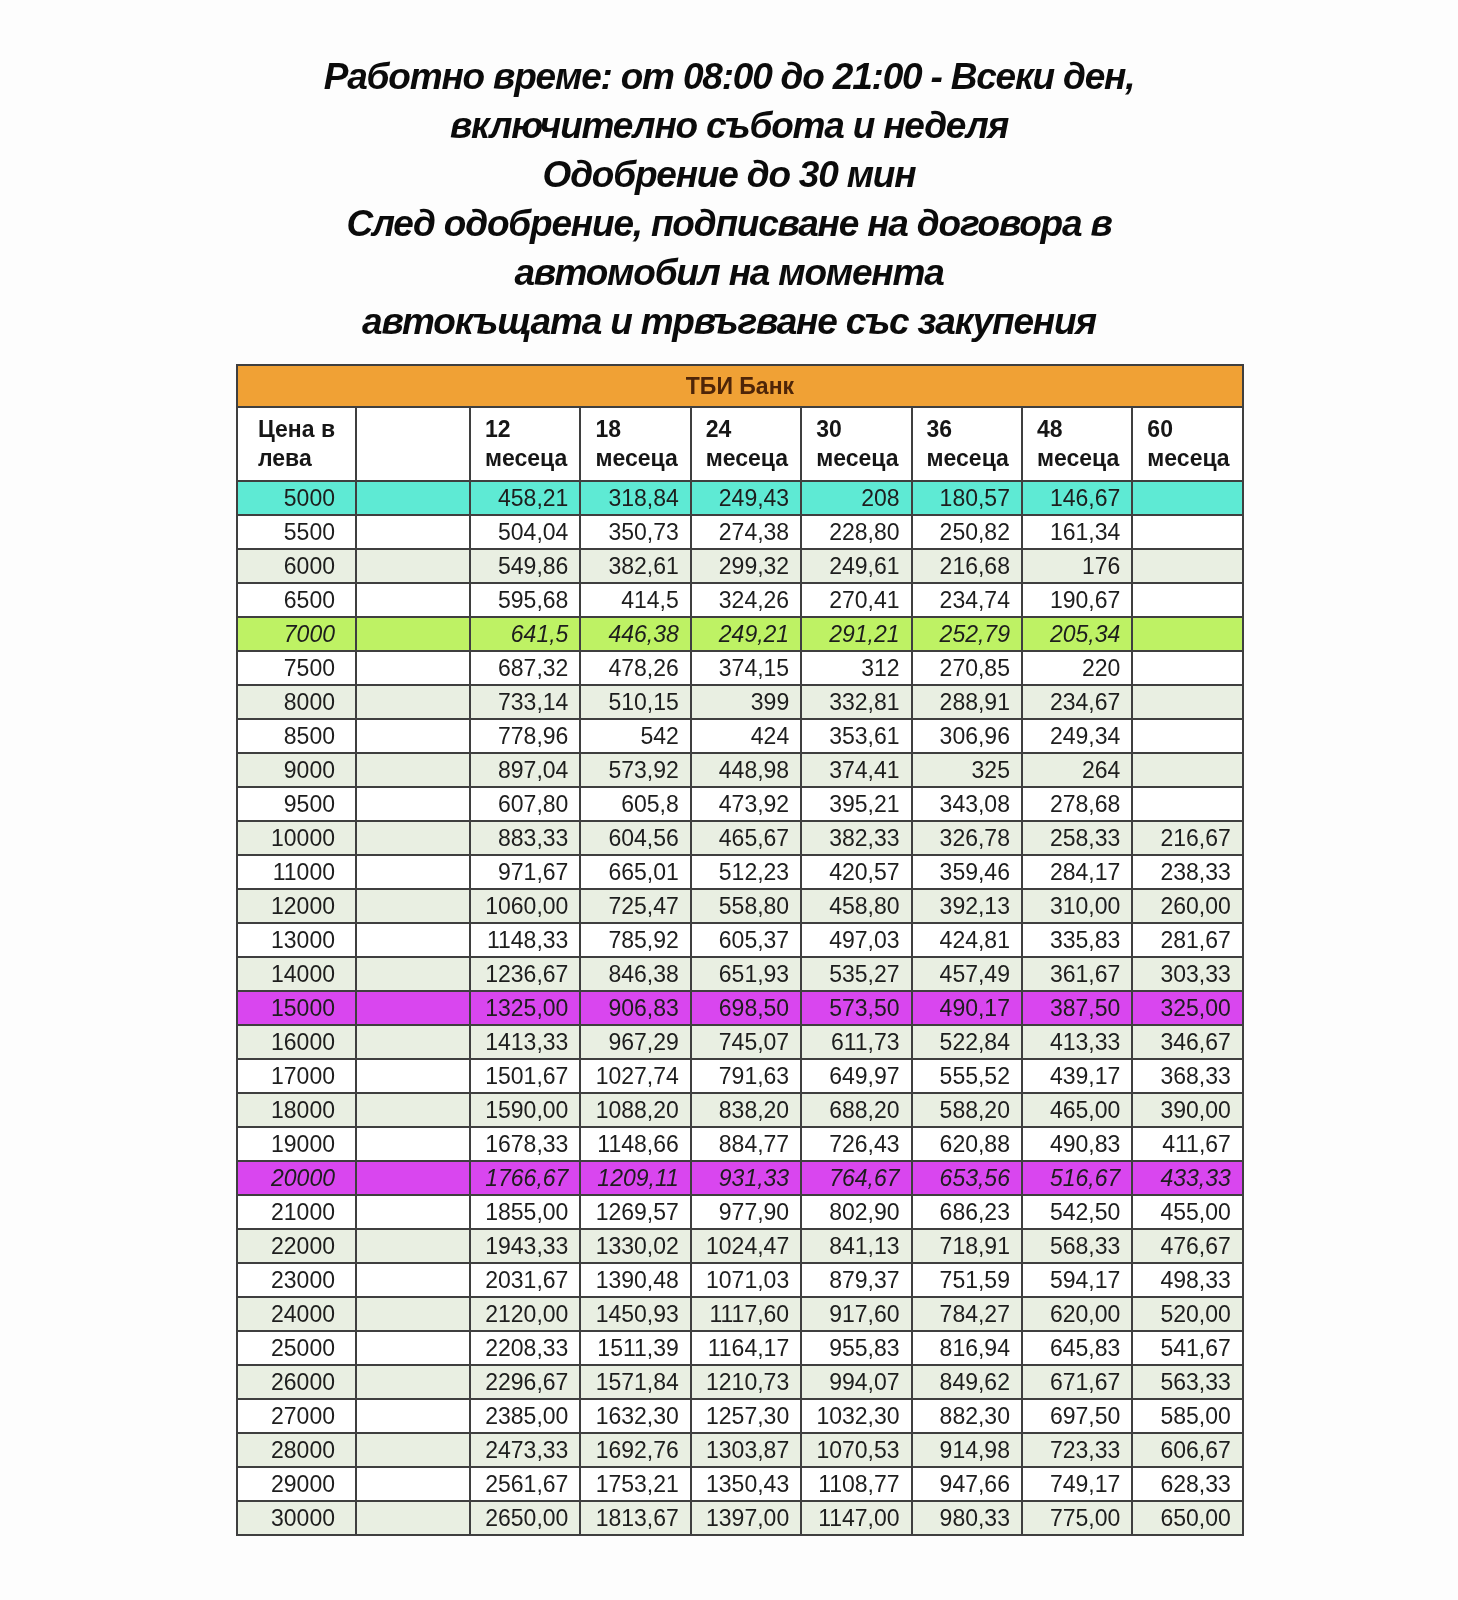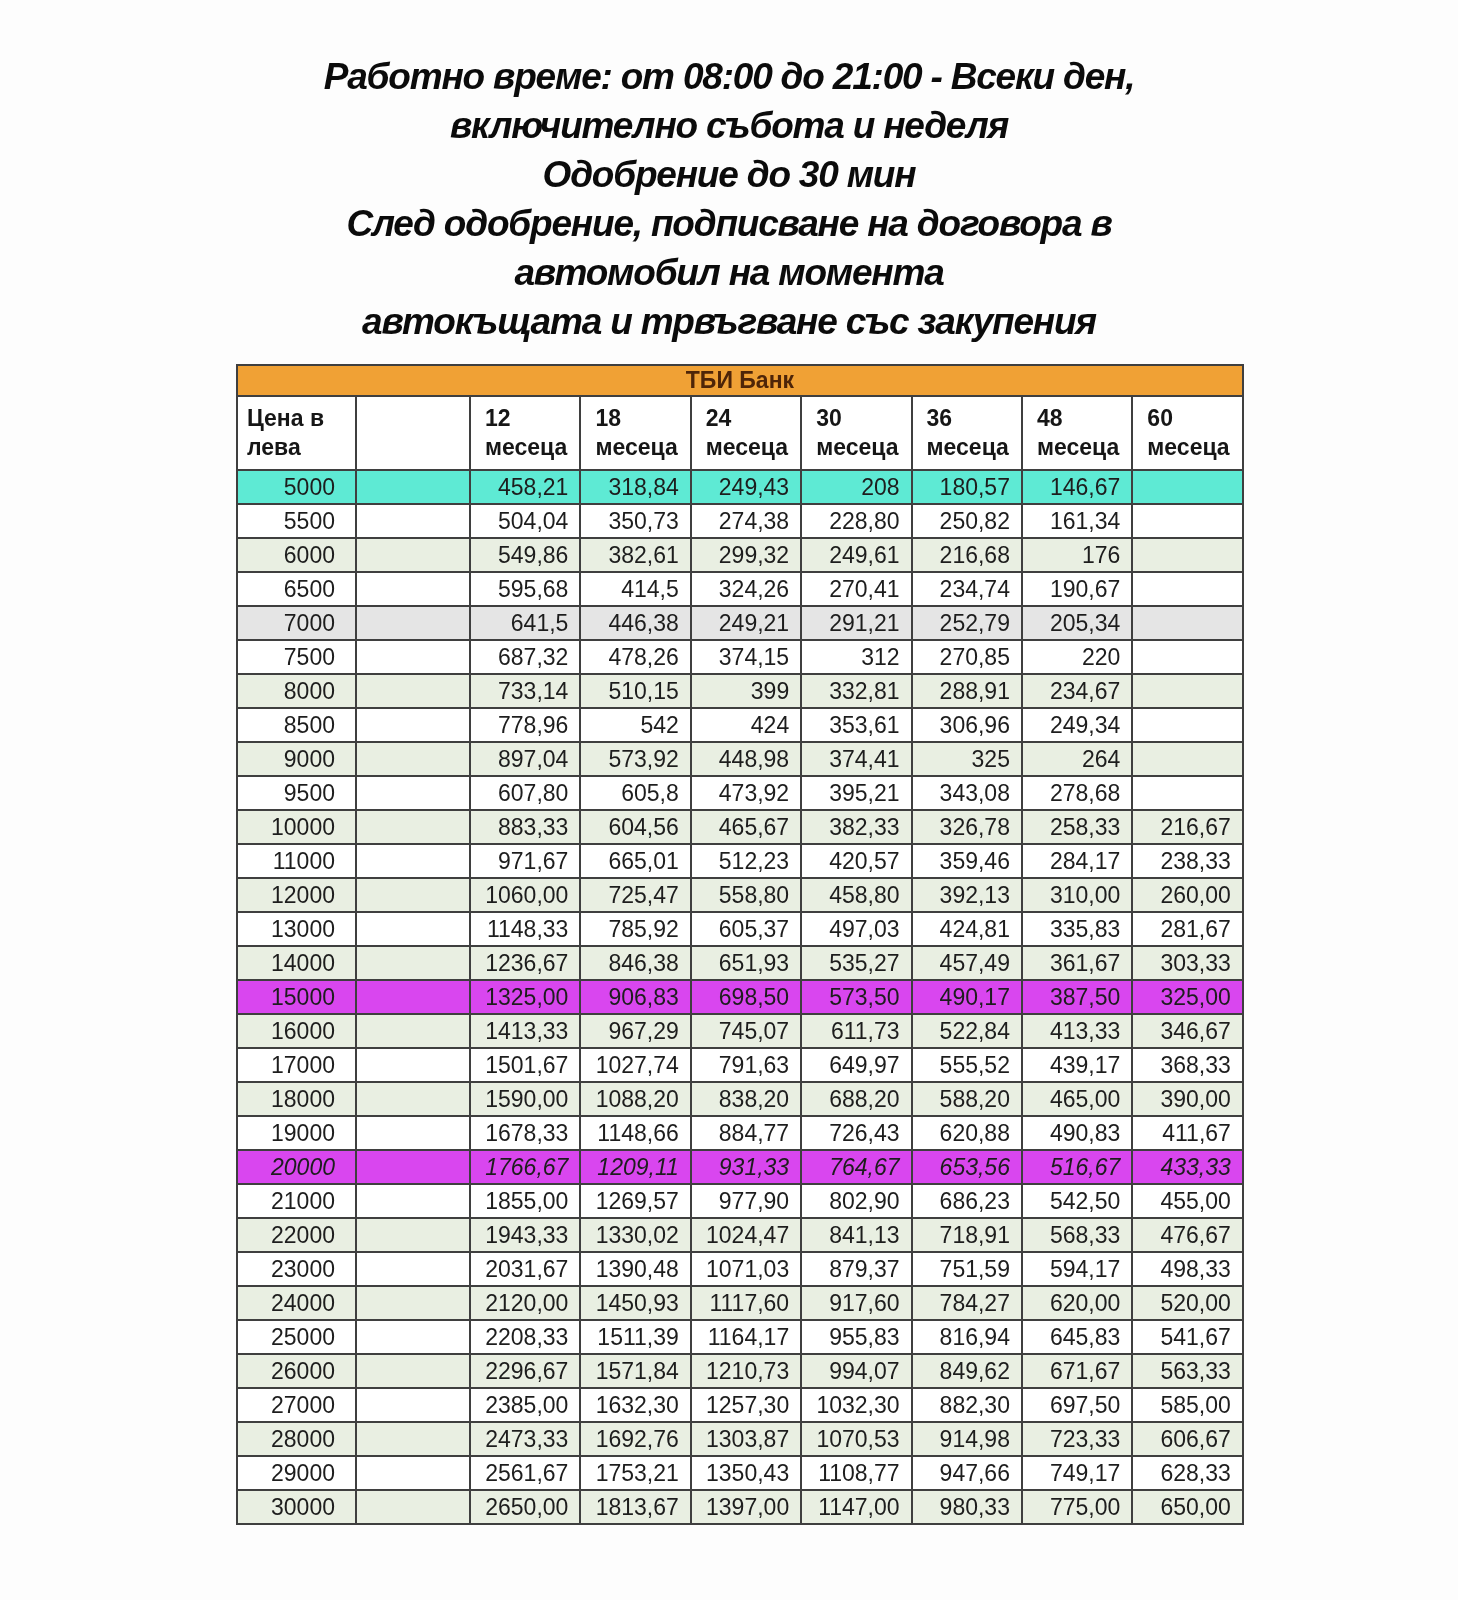--- a/index.html
+++ b/index.html
@@ -31,36 +31,36 @@
     border-collapse: collapse;
     table-layout: fixed;
     font-size: 23px;
   }
   table.price-table td, table.price-table th {
     border: 2px solid #3f3f3f;
     overflow: hidden;
     white-space: nowrap;
   }
   th.bank-band {
-    height: 31px;
+    height: 42px;
     font-size: 23px;
     font-weight: bold;
     vertical-align: middle;
   }
   tr.col-headers th {
     height: 74px;
     background: #ffffff;
     font-weight: bold;
     text-align: left;
     vertical-align: middle;
     padding-left: 14px;
     line-height: 29px;
     font-size: 23px;
   }
-  tr.col-headers th.price-head { padding-left: 9px; }
+  tr.col-headers th.price-head { padding-left: 20px; }
   tbody td {
     height: 34px;
     text-align: right;
     vertical-align: middle;
     padding-right: 11px;
     font-weight: normal;
     color: #1d1d1d;
   }
   tbody td.price-cell { padding-right: 20px; }
   col.c-price { width: 119px; }
@@ -153,21 +153,21 @@
           <td class="price-cell">6500</td>
           <td></td>
           <td>595,68</td>
           <td>414,5</td>
           <td>324,26</td>
           <td>270,41</td>
           <td>234,74</td>
           <td>190,67</td>
           <td></td>
         </tr>
-        <tr style="background: #e5e5e5;">
+        <tr style="background: #bef264; font-style: italic;">
           <td class="price-cell">7000</td>
           <td></td>
           <td>641,5</td>
           <td>446,38</td>
           <td>249,21</td>
           <td>291,21</td>
           <td>252,79</td>
           <td>205,34</td>
           <td></td>
         </tr>

